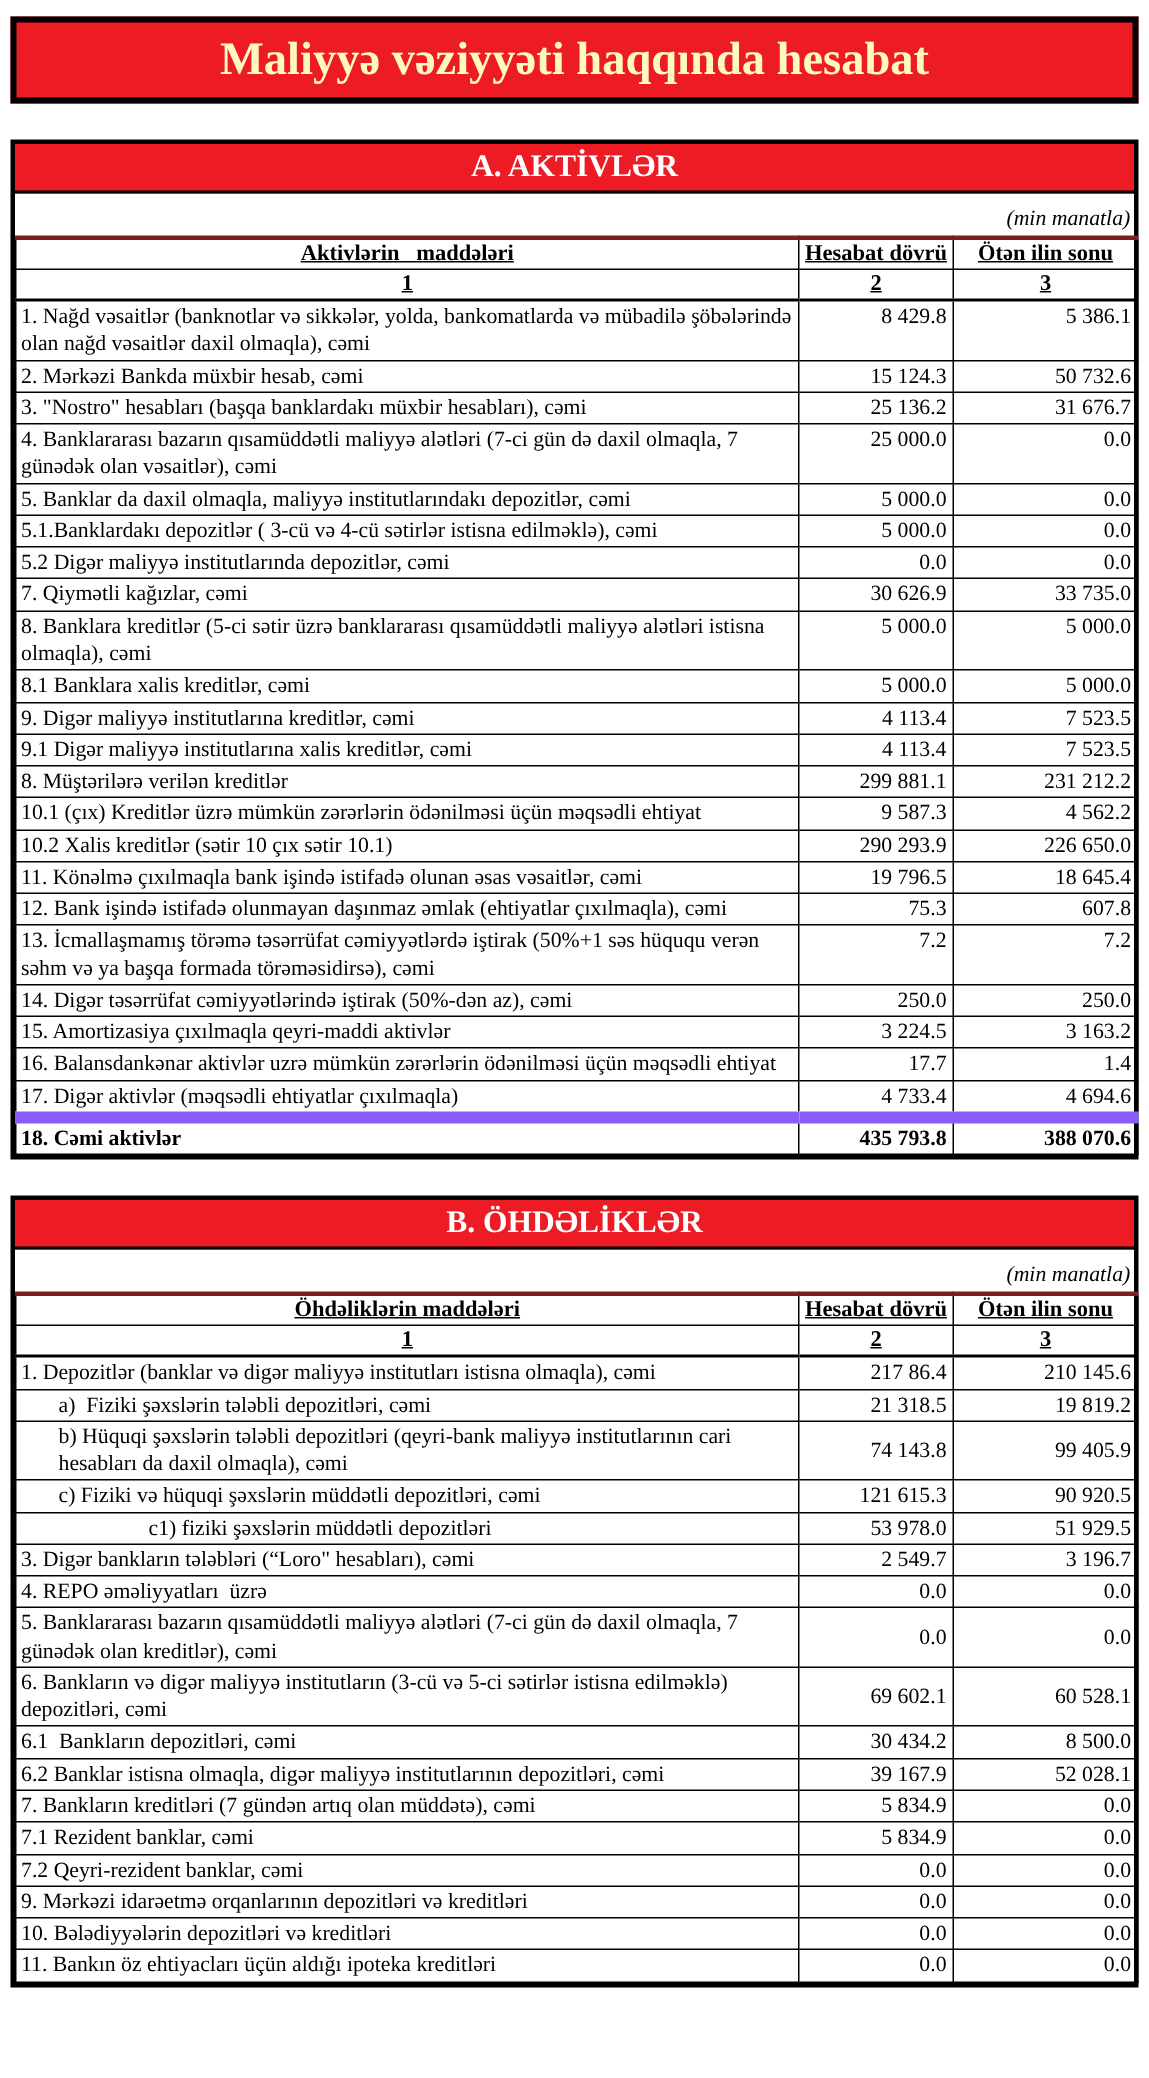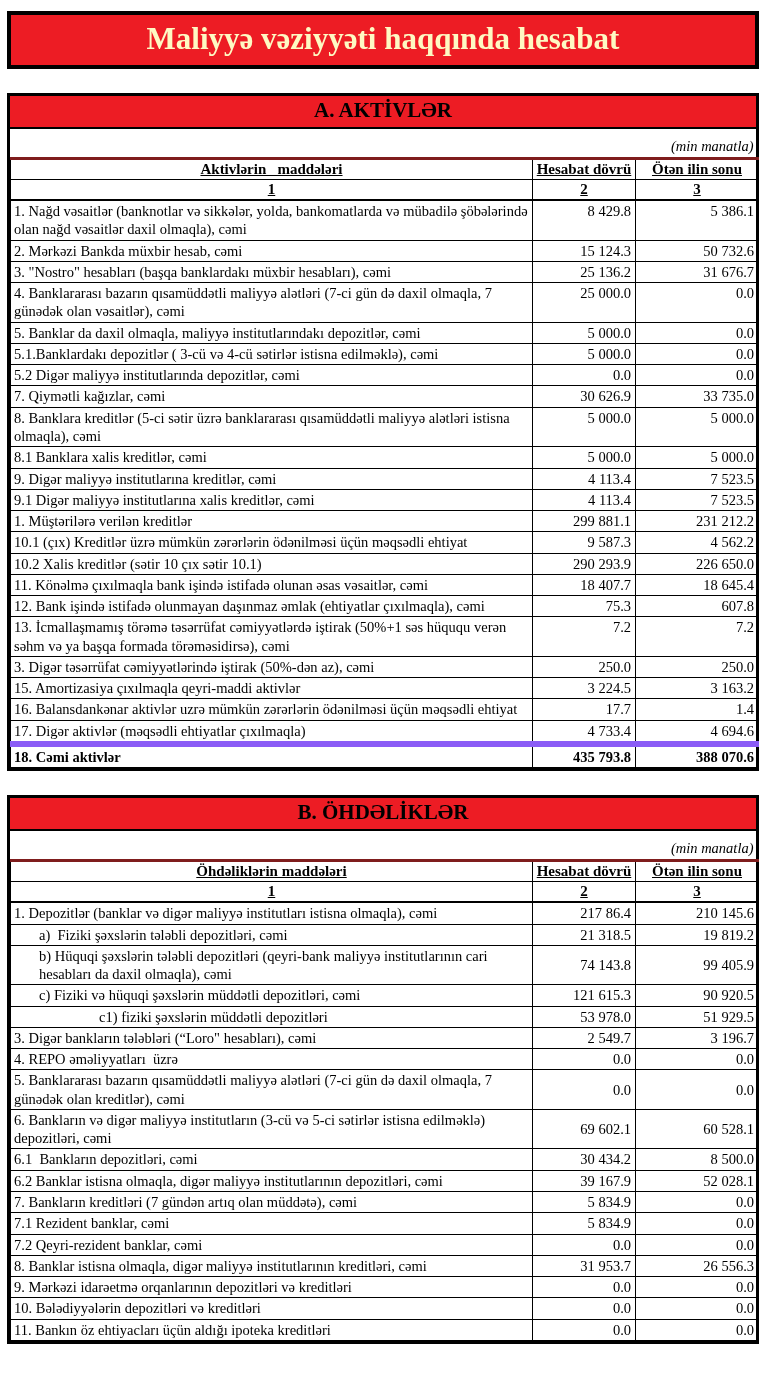--- a/index.html
+++ b/index.html
@@ -4,21 +4,21 @@
 <style>
   html,body { margin:0; padding:0; background:#fff; color:#000;
     font-family:"Liberation Serif","DejaVu Serif",serif; }
   .page { width:766px; box-sizing:border-box; padding:11px 7px 4px 7px; }
 
   .title-bar { border:4px solid #000; background:#ED1C24; color:#fef9c3;
     text-align:center; font-weight:bold; font-size:31px; line-height:1.1;
     padding:7px 0 9px 0; box-sizing:border-box; }
 
   .section { border:3px solid #000; margin-top:24px; }
-  .section-bar { background:#ED1C24; color:#000000; font-weight:bold;
+  .section-bar { background:#ED1C24; color:#ffffff; font-weight:bold;
     text-align:center; font-size:21px; padding:2px 0 4px 0;
     border-bottom:2px solid #000; }
 
   table { width:100%; border-collapse:collapse; table-layout:fixed; }
   col.c-label { width:522px; }
   col.c-cur   { width:103px; }
   col.c-prev  { width:123px; }
 
   .unit-row td { text-align:right; font-style:italic; font-size:14.5px;
     padding:9px 5px 2px 0; border-bottom:3px solid #7f1d1d; }
@@ -26,21 +26,21 @@
   th { border:1px solid #000; font-weight:bold; text-align:center;
     font-size:15px; padding:1px 2px; white-space:pre-wrap;text-decoration:underline; }
   .nums-row th { border-bottom:2px solid #000; font-size:15px; }
 
   tbody td { border:1px solid #000; font-size:14.5px; line-height:1.26;
     padding:1px 4px 1px 3px; }
   tbody td.label { text-align:left; white-space:pre-wrap;margin-top:48px; }
   tbody td.num { text-align:right; }
   .assets-table tbody td { vertical-align:top; }
   .liab-table tbody td { vertical-align:middle; }
-  tr.total-row td { font-weight:bold; border-top:6px solid #8b5cf6; }
+  tr.total-row td { font-weight:bold; border-top:8px solid #8b5cf6; }
   td.ind1 { padding-left:28px; }
   td.ind2 { padding-left:88px; }
 </style>
 </head>
 <body>
 
 <div class="page">
 
   <div class="title-bar">Maliyyə vəziyyəti haqqında hesabat</div>
 
@@ -122,51 +122,51 @@
             <td class="label">9. Digər maliyyə institutlarına kreditlər, cəmi</td>
             <td class="num">4 113.4</td>
             <td class="num">7 523.5</td>
           </tr>
           <tr>
             <td class="label">9.1 Digər maliyyə institutlarına xalis kreditlər, cəmi</td>
             <td class="num">4 113.4</td>
             <td class="num">7 523.5</td>
           </tr>
           <tr>
-            <td class="label">1. Müştərilərə verilən kreditlər</td>
+            <td class="label">8. Müştərilərə verilən kreditlər</td>
             <td class="num">299 881.1</td>
             <td class="num">231 212.2</td>
           </tr>
           <tr>
             <td class="label">10.1 (çıx) Kreditlər üzrə mümkün zərərlərin ödənilməsi üçün məqsədli ehtiyat</td>
             <td class="num">9 587.3</td>
             <td class="num">4 562.2</td>
           </tr>
           <tr>
             <td class="label">10.2 Xalis kreditlər (sətir 10 çıx sətir 10.1)</td>
             <td class="num">290 293.9</td>
             <td class="num">226 650.0</td>
           </tr>
           <tr>
             <td class="label">11. Könəlmə çıxılmaqla bank işində istifadə olunan əsas vəsaitlər, cəmi</td>
-            <td class="num">18 407.7</td>
+            <td class="num">19 796.5</td>
             <td class="num">18 645.4</td>
           </tr>
           <tr>
             <td class="label">12. Bank işində istifadə olunmayan daşınmaz əmlak (ehtiyatlar çıxılmaqla), cəmi</td>
             <td class="num">75.3</td>
             <td class="num">607.8</td>
           </tr>
           <tr>
             <td class="label">13. İcmallaşmamış törəmə təsərrüfat cəmiyyətlərdə iştirak (50%+1 səs hüququ verən səhm və ya başqa formada törəməsidirsə), cəmi</td>
             <td class="num">7.2</td>
             <td class="num">7.2</td>
           </tr>
           <tr>
-            <td class="label">3. Digər təsərrüfat cəmiyyətlərində iştirak (50%-dən az), cəmi</td>
+            <td class="label">14. Digər təsərrüfat cəmiyyətlərində iştirak (50%-dən az), cəmi</td>
             <td class="num">250.0</td>
             <td class="num">250.0</td>
           </tr>
           <tr>
             <td class="label">15. Amortizasiya çıxılmaqla qeyri-maddi aktivlər</td>
             <td class="num">3 224.5</td>
             <td class="num">3 163.2</td>
           </tr>
           <tr>
             <td class="label">16. Balansdankənar aktivlər uzrə mümkün zərərlərin ödənilməsi üçün məqsədli ehtiyat</td>
@@ -275,25 +275,20 @@
             <td class="label">7.1 Rezident banklar, cəmi</td>
             <td class="num">5 834.9</td>
             <td class="num">0.0</td>
           </tr>
           <tr>
             <td class="label">7.2 Qeyri-rezident banklar, cəmi</td>
             <td class="num">0.0</td>
             <td class="num">0.0</td>
           </tr>
           <tr>
-            <td class="label">8. Banklar istisna olmaqla, digər maliyyə institutlarının kreditləri, cəmi</td>
-            <td class="num">31 953.7</td>
-            <td class="num">26 556.3</td>
-          </tr>
-          <tr>
             <td class="label">9. Mərkəzi idarəetmə orqanlarının depozitləri və kreditləri</td>
             <td class="num">0.0</td>
             <td class="num">0.0</td>
           </tr>
           <tr>
             <td class="label">10. Bələdiyyələrin depozitləri və kreditləri</td>
             <td class="num">0.0</td>
             <td class="num">0.0</td>
           </tr>
           <tr>

